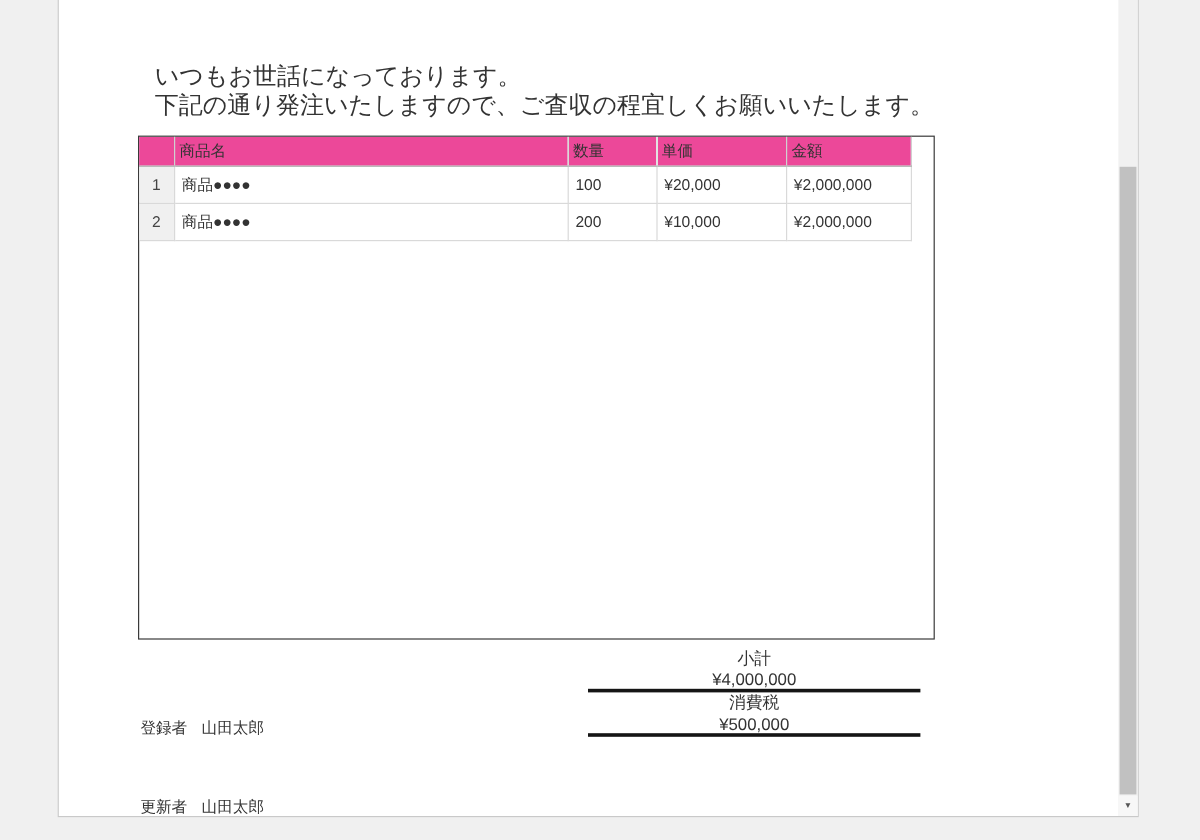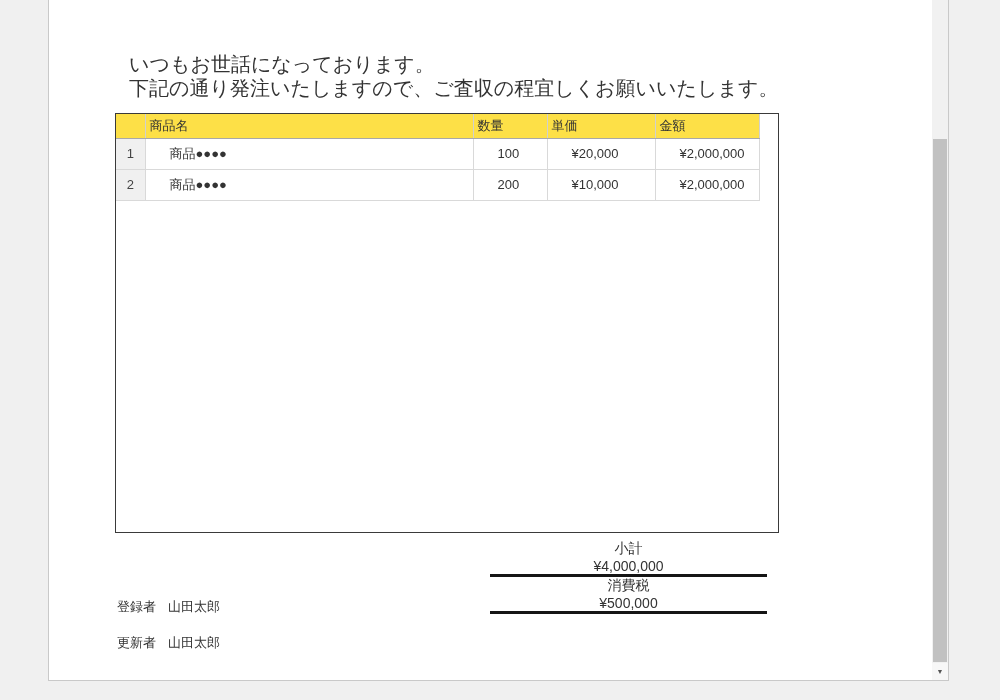--- a/index.html
+++ b/index.html
@@ -46,33 +46,33 @@
     table-layout: fixed;
     width: 643px;
     font-size: 13px;
   }
   table.items th, table.items td {
     overflow: hidden;
     white-space: nowrap;
     font-weight: normal;
   }
   table.items thead th {
-    background: #fde047;
+    background: #ec4899;
     border-right: 1px solid #d0d0d0;
     border-bottom: 1px solid #a8a8a8;
     height: 24px;
     text-align: left;
     padding: 0 4px;
   }
   table.items tbody td {
     background: #ffffff;
     border-right: 1px solid #d9d9d9;
     border-bottom: 1px solid #d9d9d9;
     height: 31px;
-    padding: 0 24px;
+    padding: 0 6px;
   }
   table.items .col-no   { width: 29px; }
   table.items .col-name { width: 328px; }
   table.items .col-qty  { width: 74px; }
   table.items .col-unit { width: 108px; }
   table.items .col-amt  { width: 104px; }
   table.items td.no-cell {
     background: #f0f0f0;
     text-align: center;
     color: #444;
@@ -102,21 +102,21 @@
     text-align: right;
   }
   
   .audit-line {
     position: absolute;
     left: 68px;
     font-size: 13px;
   }
   .audit-line .name { margin-left: 12px; }
   .audit-registrant { top: 598px; }
-  .audit-updater    { top: 634px; }
+  .audit-updater    { top: 664px; }
   
   .scrollbar {
     position: absolute;
     top: 0; right: 0;
     width: 16px; height: 680px;
     background: #f1f1f1;
   }
   .scroll-thumb {
     position: absolute;
     left: 1px; top: 139px;

